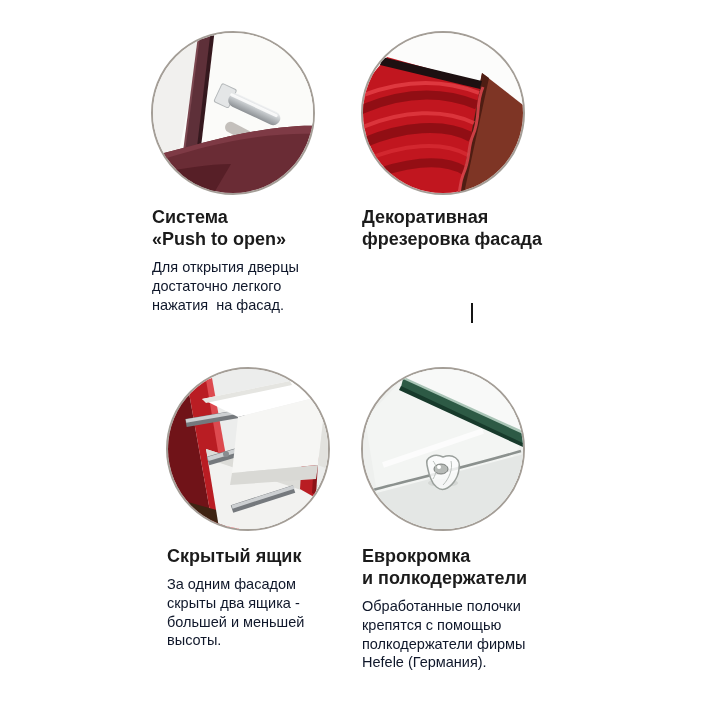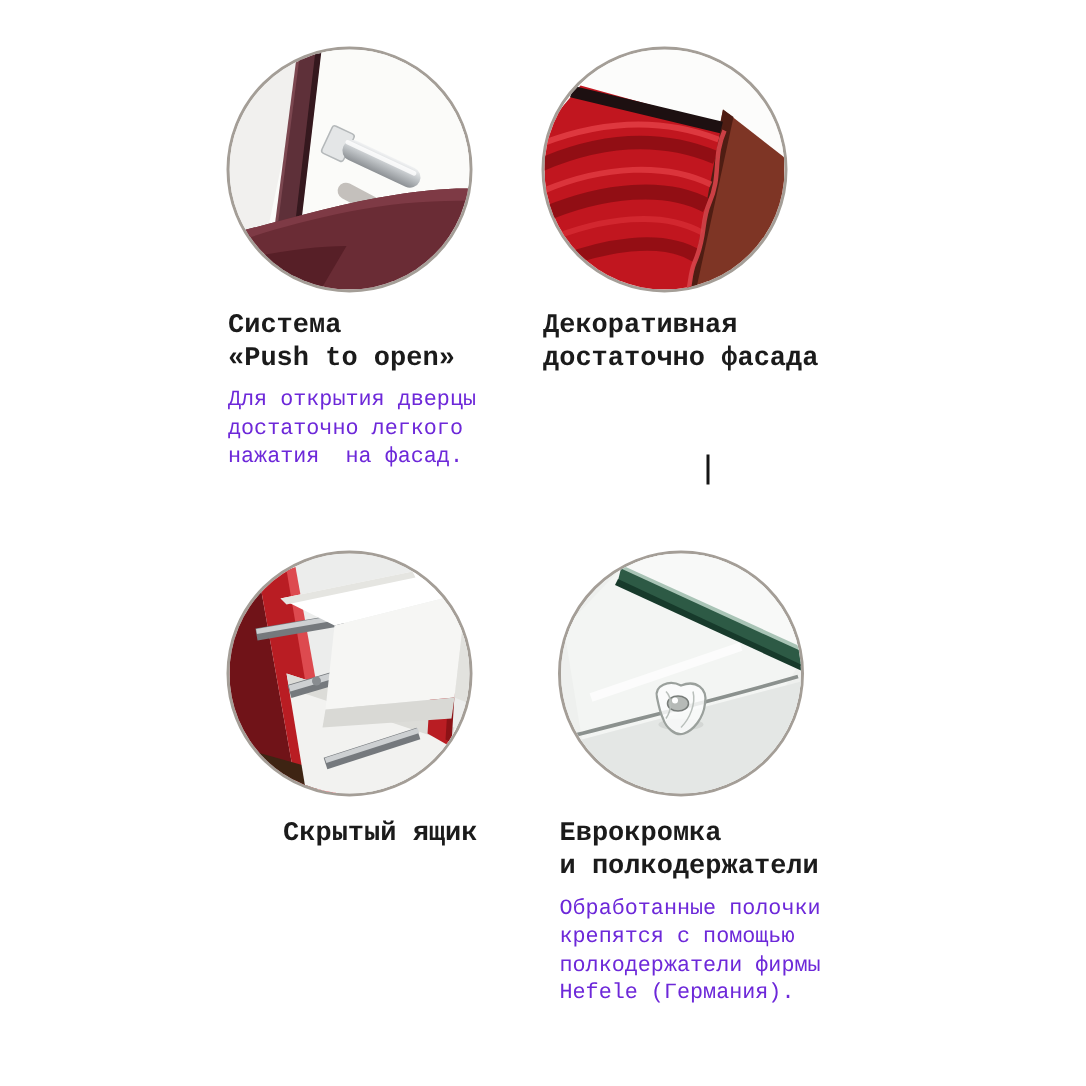--- a/index.html
+++ b/index.html
@@ -1,33 +1,33 @@
 <!DOCTYPE html>
 <html><head>
 <meta charset="utf-8">
 <style>
   html,body { margin:0; padding:0; background:#ffffff; }
   .page {
     position:relative; width:572px; height:724px; background:#ffffff;
-    font-family:Liberation Mono, monospace; overflow:hidden;
+    font-family:Liberation Sans, sans-serif; overflow:hidden;
   }
   .feature { position:absolute; }
   .photo {
     width:160px; height:160px; border-radius:50%; overflow:hidden;
     border:2px solid #a49e97; background:#f3f2f0;
   }
   .photo svg { display:block; }
   .title {
     margin:11px 0 0 1px; font-size:18px; line-height:22px; font-weight:bold;
     color:#1b1b1b; white-space:pre-wrap;
   }
   .row2 .title { margin-top:14px; }
   .desc {
     margin:8px 0 0 1px; font-size:14.5px; line-height:18.8px;
-    color:#6d28d9; white-space:pre-wrap;
+    color:#0f172a; white-space:pre-wrap;
   }
   .caret { position:absolute; left:471px; top:303px; width:2px; height:20px; background:#151515; }
 </style>
 </head>
 <body>
 
 <div class="page">
 
   <section class="feature row1" style="left:151px; top:31px; width:204px;">
     <div class="photo">
@@ -76,24 +76,24 @@
         <path d="M -5 78 C 40 58 80 58 114 72" stroke="#8c0d13" stroke-width="9" fill="none" opacity="0.9"></path>
         <path d="M -5 112 C 40 92 82 90 108 104" stroke="#8c0d13" stroke-width="10" fill="none" opacity="0.9"></path>
         <path d="M -5 148 C 40 128 80 124 102 138" stroke="#8c0d13" stroke-width="9" fill="none" opacity="0.85"></path>
         <path d="M -5 64 C 40 46 80 46 116 60" stroke="#e13c42" stroke-width="4" fill="none" opacity="0.9"></path>
         <path d="M -5 96 C 40 76 82 76 111 90" stroke="#e13c42" stroke-width="4" fill="none" opacity="0.8"></path>
         <path d="M -5 130 C 40 110 80 108 105 122" stroke="#d92f36" stroke-width="4" fill="none" opacity="0.7"></path>
         <path d="M 120 54 C 112 72 118 84 110 102 C 104 116 108 124 100 142 C 96 152 98 158 94 166" stroke="#d8444a" stroke-width="3" fill="none" opacity="0.9"></path>
       </svg>
     </div>
     <h3 class="title">Декоративная
-достаточно фасада</h3>
+фрезеровка фасада</h3>
   </section>
 
-  <section class="feature row2" style="left:151px; top:367px; width:204px;text-align:center;">
+  <section class="feature row2" style="left:166px; top:367px; width:204px;">
     <div class="photo">
       <svg width="160" height="160" viewBox="0 0 160 160">
         <rect width="160" height="160" fill="#ecedec"></rect>
         <polygon points="-5,30 20,18 46,165 -5,165" fill="#701318"></polygon>
         <polygon points="20,18 42,10 70,165 46,165" fill="#b91d23"></polygon>
         <polygon points="38,11 44,9 72,165 64,165" fill="#dd4a4f"></polygon>
         <polygon points="-5,126 52,142 62,165 -5,165" fill="#3e2413"></polygon>
         <polygon points="38,80 150,116 160,124 160,165 52,165" fill="#f2f2f0"></polygon>
         <polygon points="38,80 150,116 148,126 40,90" fill="#dcdcd8"></polygon>
         <path d="M 64 140 L 126 120" stroke="#75797d" stroke-width="8" fill="none"></path>
@@ -107,23 +107,27 @@
         <path d="M 18 54 L 76 44" stroke="#75797d" stroke-width="8" fill="none"></path>
         <path d="M 18 52 L 76 42" stroke="#cdd0d2" stroke-width="3.5" fill="none"></path>
         <polygon points="34,30 122,12 158,26 70,48" fill="#ffffff"></polygon>
         <polygon points="34,30 122,12 124,16 38,34" fill="#e5e5e1"></polygon>
         <polygon points="70,48 158,26 150,96 64,104" fill="#f6f6f4"></polygon>
         <polygon points="64,104 150,96 148,110 62,116" fill="#d9d9d5"></polygon>
         <polygon points="158,26 165,34 160,100 150,96" fill="#e2e2de"></polygon>
       </svg>
     </div>
     <h3 class="title">Скрытый ящик</h3>
+    <p class="desc">За одним фасадом
+скрыты два ящика -
+большей и меньшей
+высоты.</p>
   </section>
 
-  <section class="feature row2" style="left:372px; top:367px; width:218px;">
+  <section class="feature row2" style="left:361px; top:367px; width:218px;">
     <div class="photo">
       <svg width="160" height="160" viewBox="0 0 160 160">
         <rect width="160" height="160" fill="#eef0ee"></rect>
         <polygon points="-5,-5 165,-5 165,66 40,8 -5,24" fill="#f8f9f8"></polygon>
         <path d="M 40 10 L 162 68 L 150 88 L 14 124 L 2 50 Z" fill="#f3f5f3"></path>
         <path d="M 20 96 L 120 62" stroke="#ffffff" stroke-width="6" fill="none" opacity="0.7"></path>
         <polygon points="14,124 150,88 165,84 165,165 -5,165 -5,130" fill="#e4e7e5"></polygon>
         <path d="M 6 122 C 60 108 110 96 158 82" stroke="#8b918e" stroke-width="2.5" fill="none"></path>
         <polygon points="41,8 162,63 162,67 40,11" fill="#a9c4b6"></polygon>
         <polygon points="40,10 162,66 162,76 38,18" fill="#2d5a45"></polygon>

